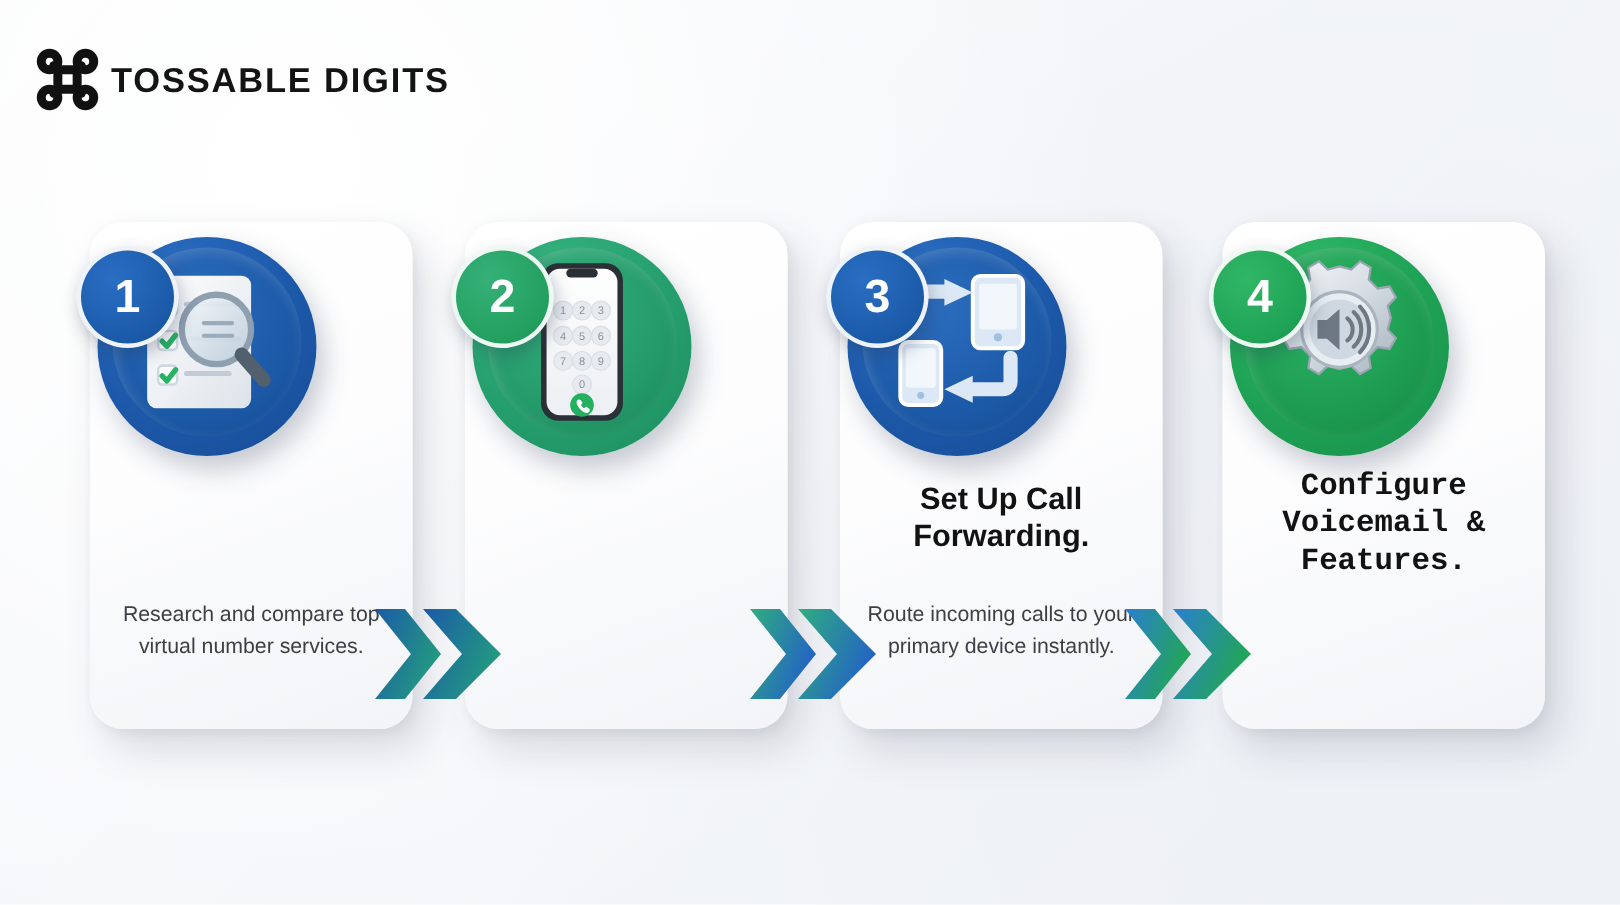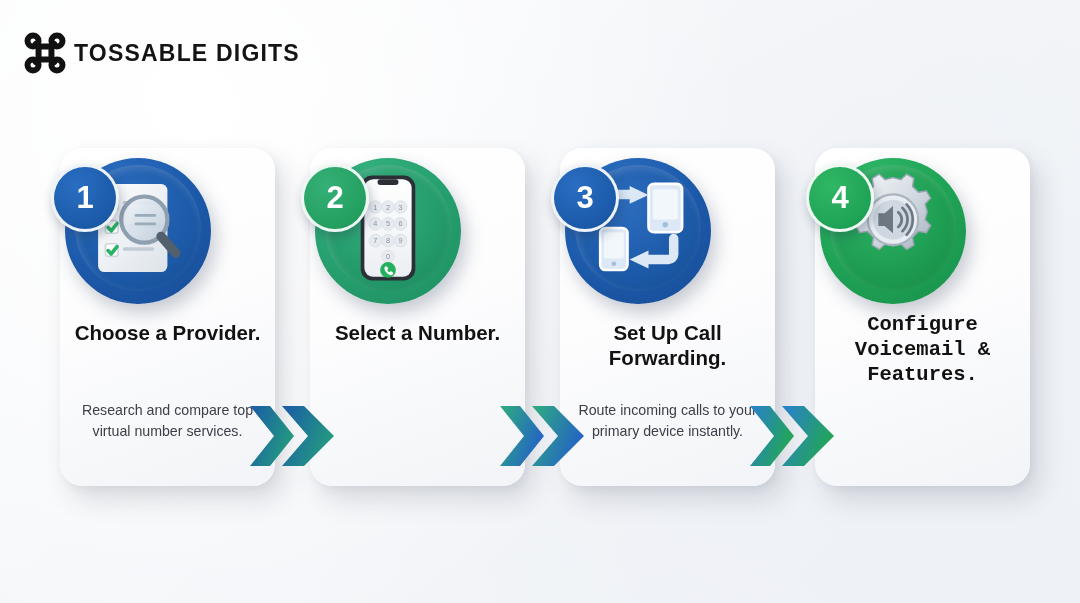--- a/index.html
+++ b/index.html
@@ -142,21 +142,20 @@
             <path d="M47 80 H74"></path>
         </g>
         <g>
           <circle cx="66" cy="52" r="22" fill="url(#lensG)" stroke="#8e9fb0" stroke-width="4"></circle>
           <path d="M58 48 H76 M58 56 H76" stroke="#9aabba" stroke-width="2.6" stroke-linecap="round"></path>
           <path d="M82 68 L96 84" stroke="#525f6c" stroke-width="9" stroke-linecap="round"></path>
         </g>
       </svg>
       <div class="badge">1</div>
     </div>
-    <div class="title">Choose a Provider.</div>
     <div class="desc">Research and compare top virtual number services.</div>
   </div>
 
   <div class="card c2">
     <div class="art green">
       <div class="disc-outer"></div>
       <div class="disc-inner"></div>
       <svg class="glyph" viewBox="0 0 120 120">
         <defs>
           <linearGradient id="screenG" x1="0" y1="0" x2="0" y2="1">
@@ -189,21 +188,20 @@
           <text x="48" y="74.5">7</text>
             <text x="60" y="74.5">8</text>
             <text x="72" y="74.5">9</text>
           <text x="60" y="89.5">0</text>
         </g>
         <circle cx="60" cy="100" r="7.5" fill="#23b15f"></circle>
         <path d="M56.8 97.2 c0.6 -0.9 1.8 -1 2.4 -0.2 l0.8 1.1 c0.4 0.5 0.3 1 -0.2 1.4 l-0.5 0.4 c0.4 1 1.2 1.8 2.2 2.2 l0.4 -0.5 c0.4 -0.5 0.9 -0.6 1.4 -0.2 l1.1 0.8 c0.8 0.6 0.7 1.8 -0.2 2.4 c-1 0.7 -2.4 0.5 -3.7 -0.5 c-1.6 -1.2 -3 -2.6 -3.6 -4.2 c-0.4 -1 -0.4 -2 -0.1 -2.7 z" fill="#ffffff"></path>
       </svg>
       <div class="badge">2</div>
     </div>
-    <div class="title">Select a Number.</div>
   </div>
 
   <div class="card c3">
     <div class="art blue">
       <div class="disc-outer"></div>
       <div class="disc-inner"></div>
       <svg class="glyph" viewBox="0 0 120 120">
         <g fill="#dce8f5" stroke="#ffffff" stroke-width="2.5">
           <rect x="70" y="18" width="32" height="46" rx="5"></rect>
         </g>

